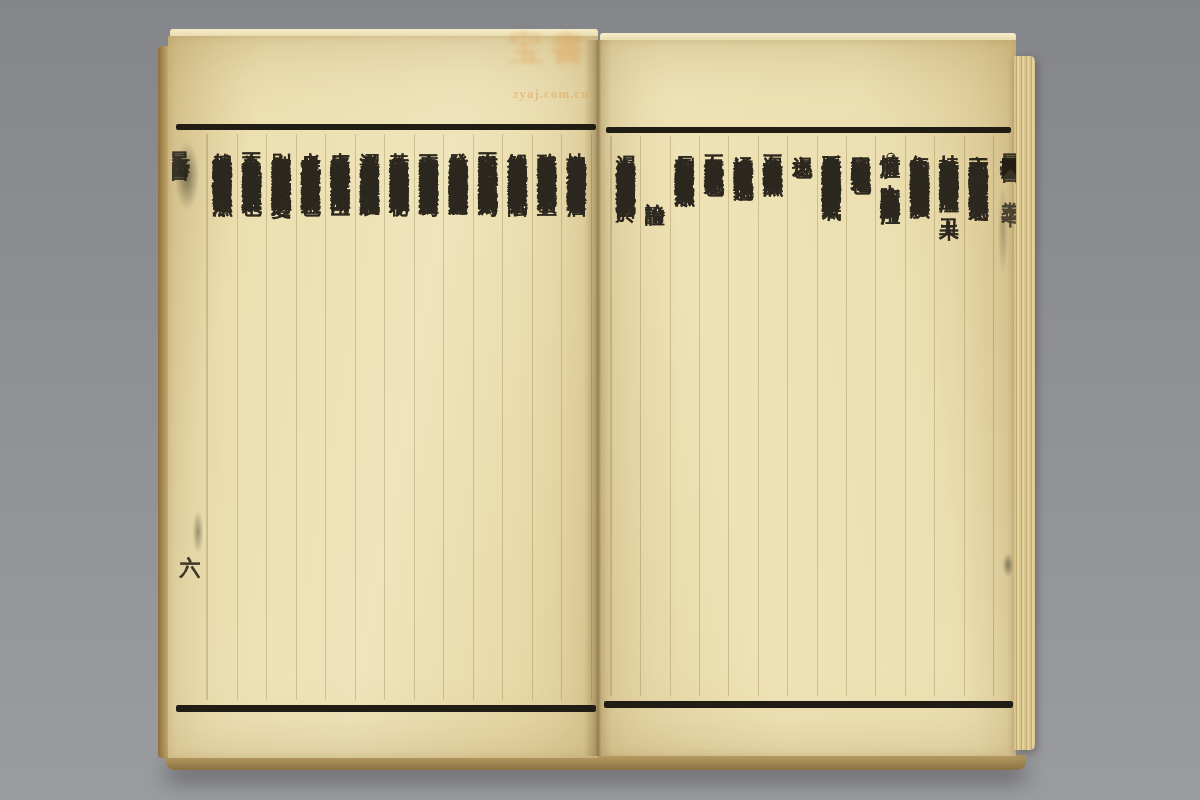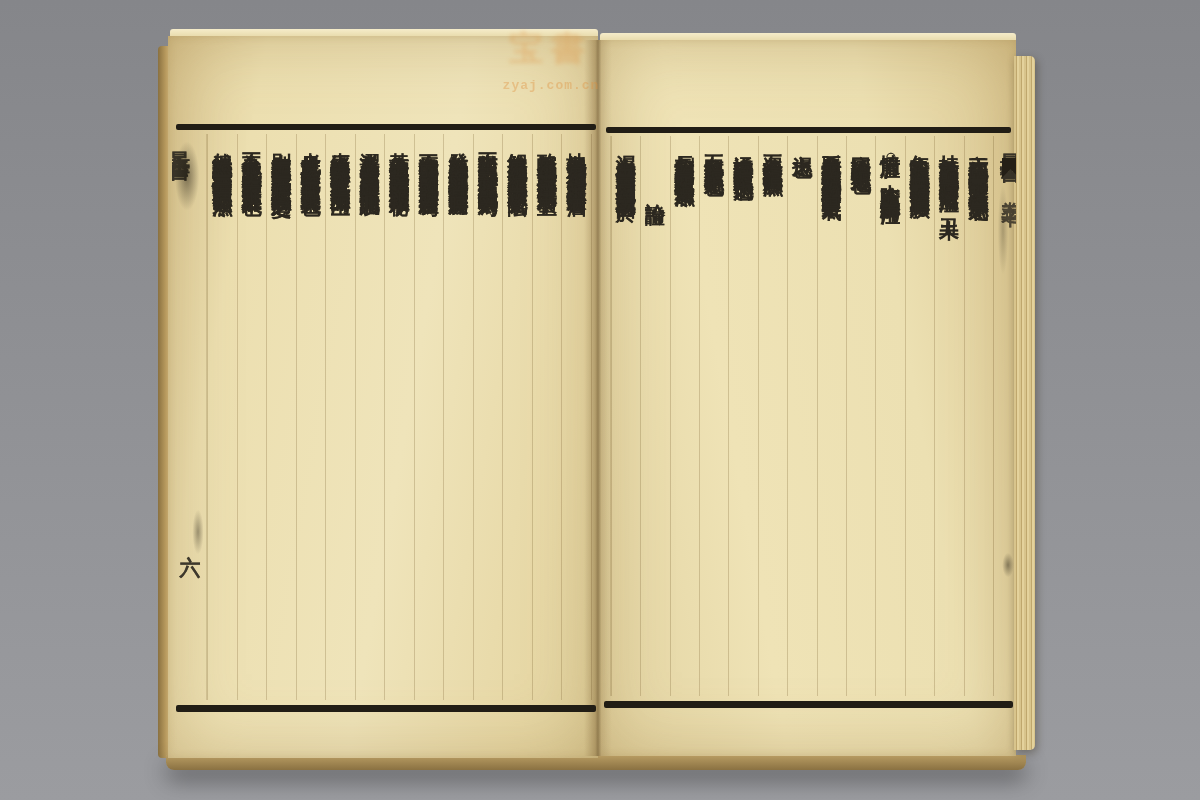--- a/index.html
+++ b/index.html
@@ -114,22 +114,22 @@
   
   .watermark {
     position: absolute; left: 493px; top: 26px; width: 116px;
     text-align: center; color: #e0913f; z-index: 5;
   }
   .wm-glyphs {
     font-size: 34px; font-weight: bold; letter-spacing: 8px;
     opacity: .34; filter: blur(2px); display: block;
   }
   .wm-url {
-    display: block; margin-top: 6px;
-    font-family: Liberation Mono, monospace;
+    display: block; margin-top: 14px;
+    font-family: Liberation Serif, serif;
     font-size: 13px; font-weight: bold; letter-spacing: 1px;
     opacity: .38; filter: blur(.7px);
   }
 </style>
 </head>
 <body>
 
 <div class="scene">
   <div class="book">
 

